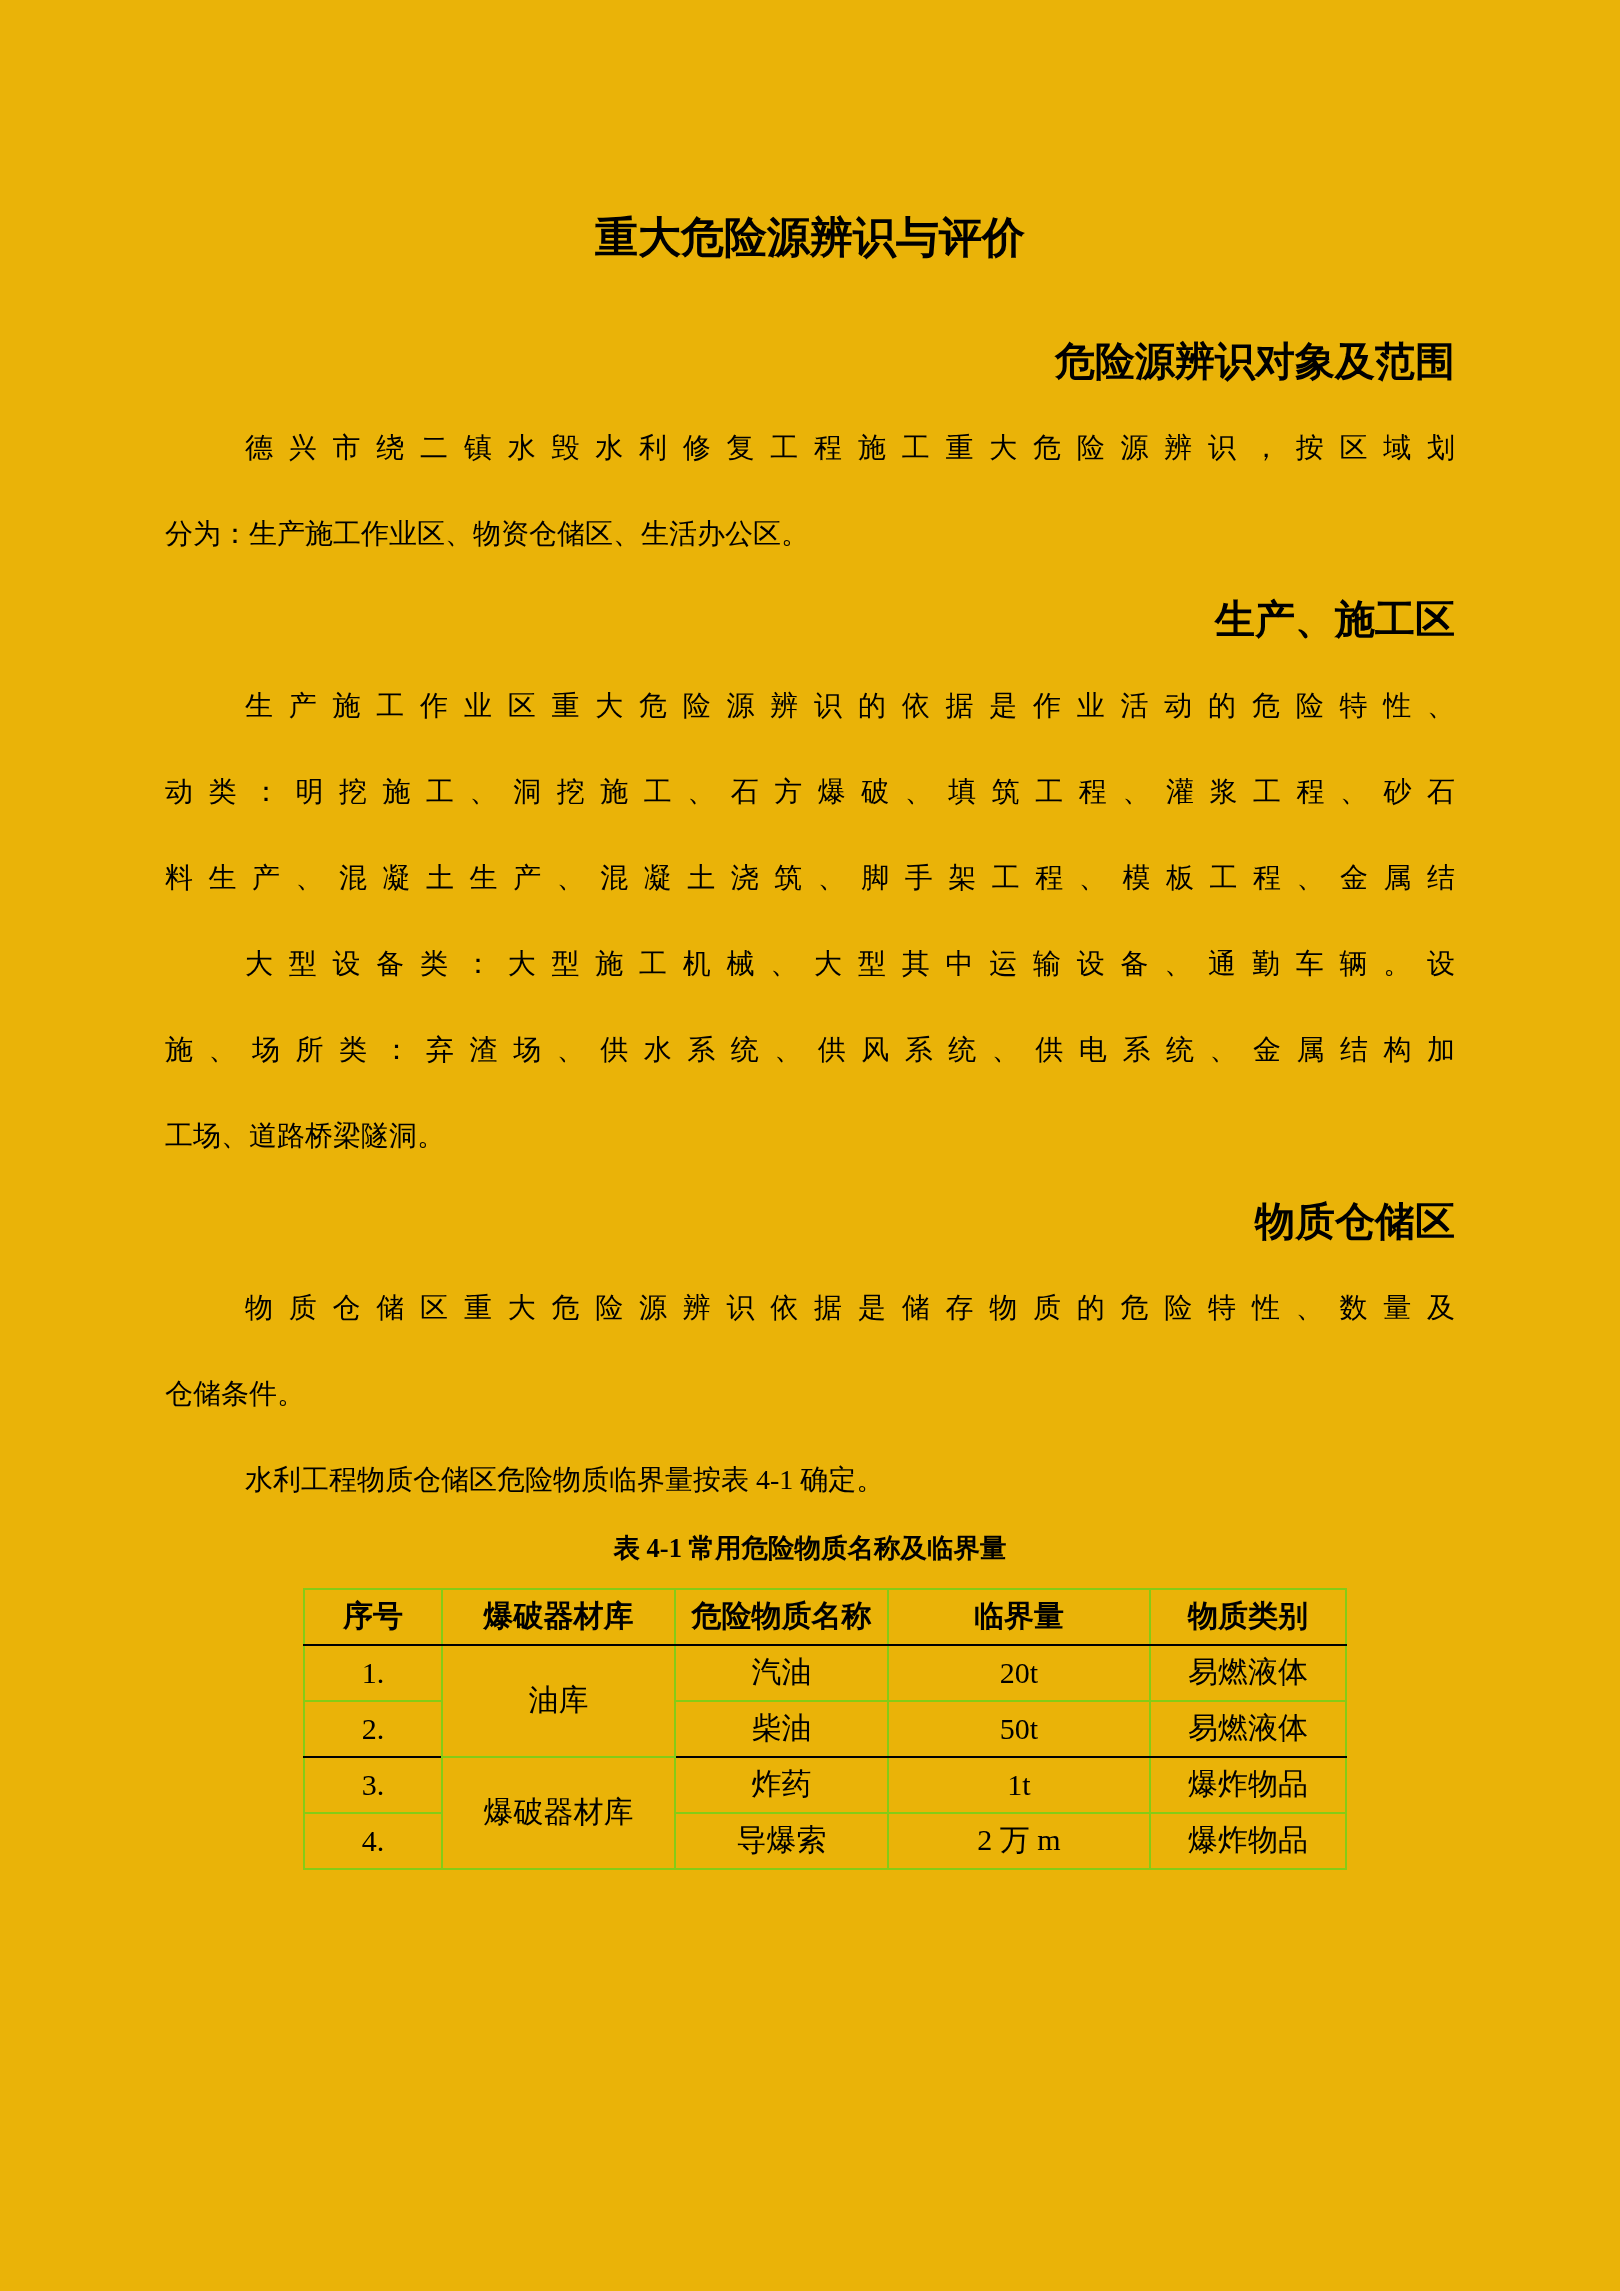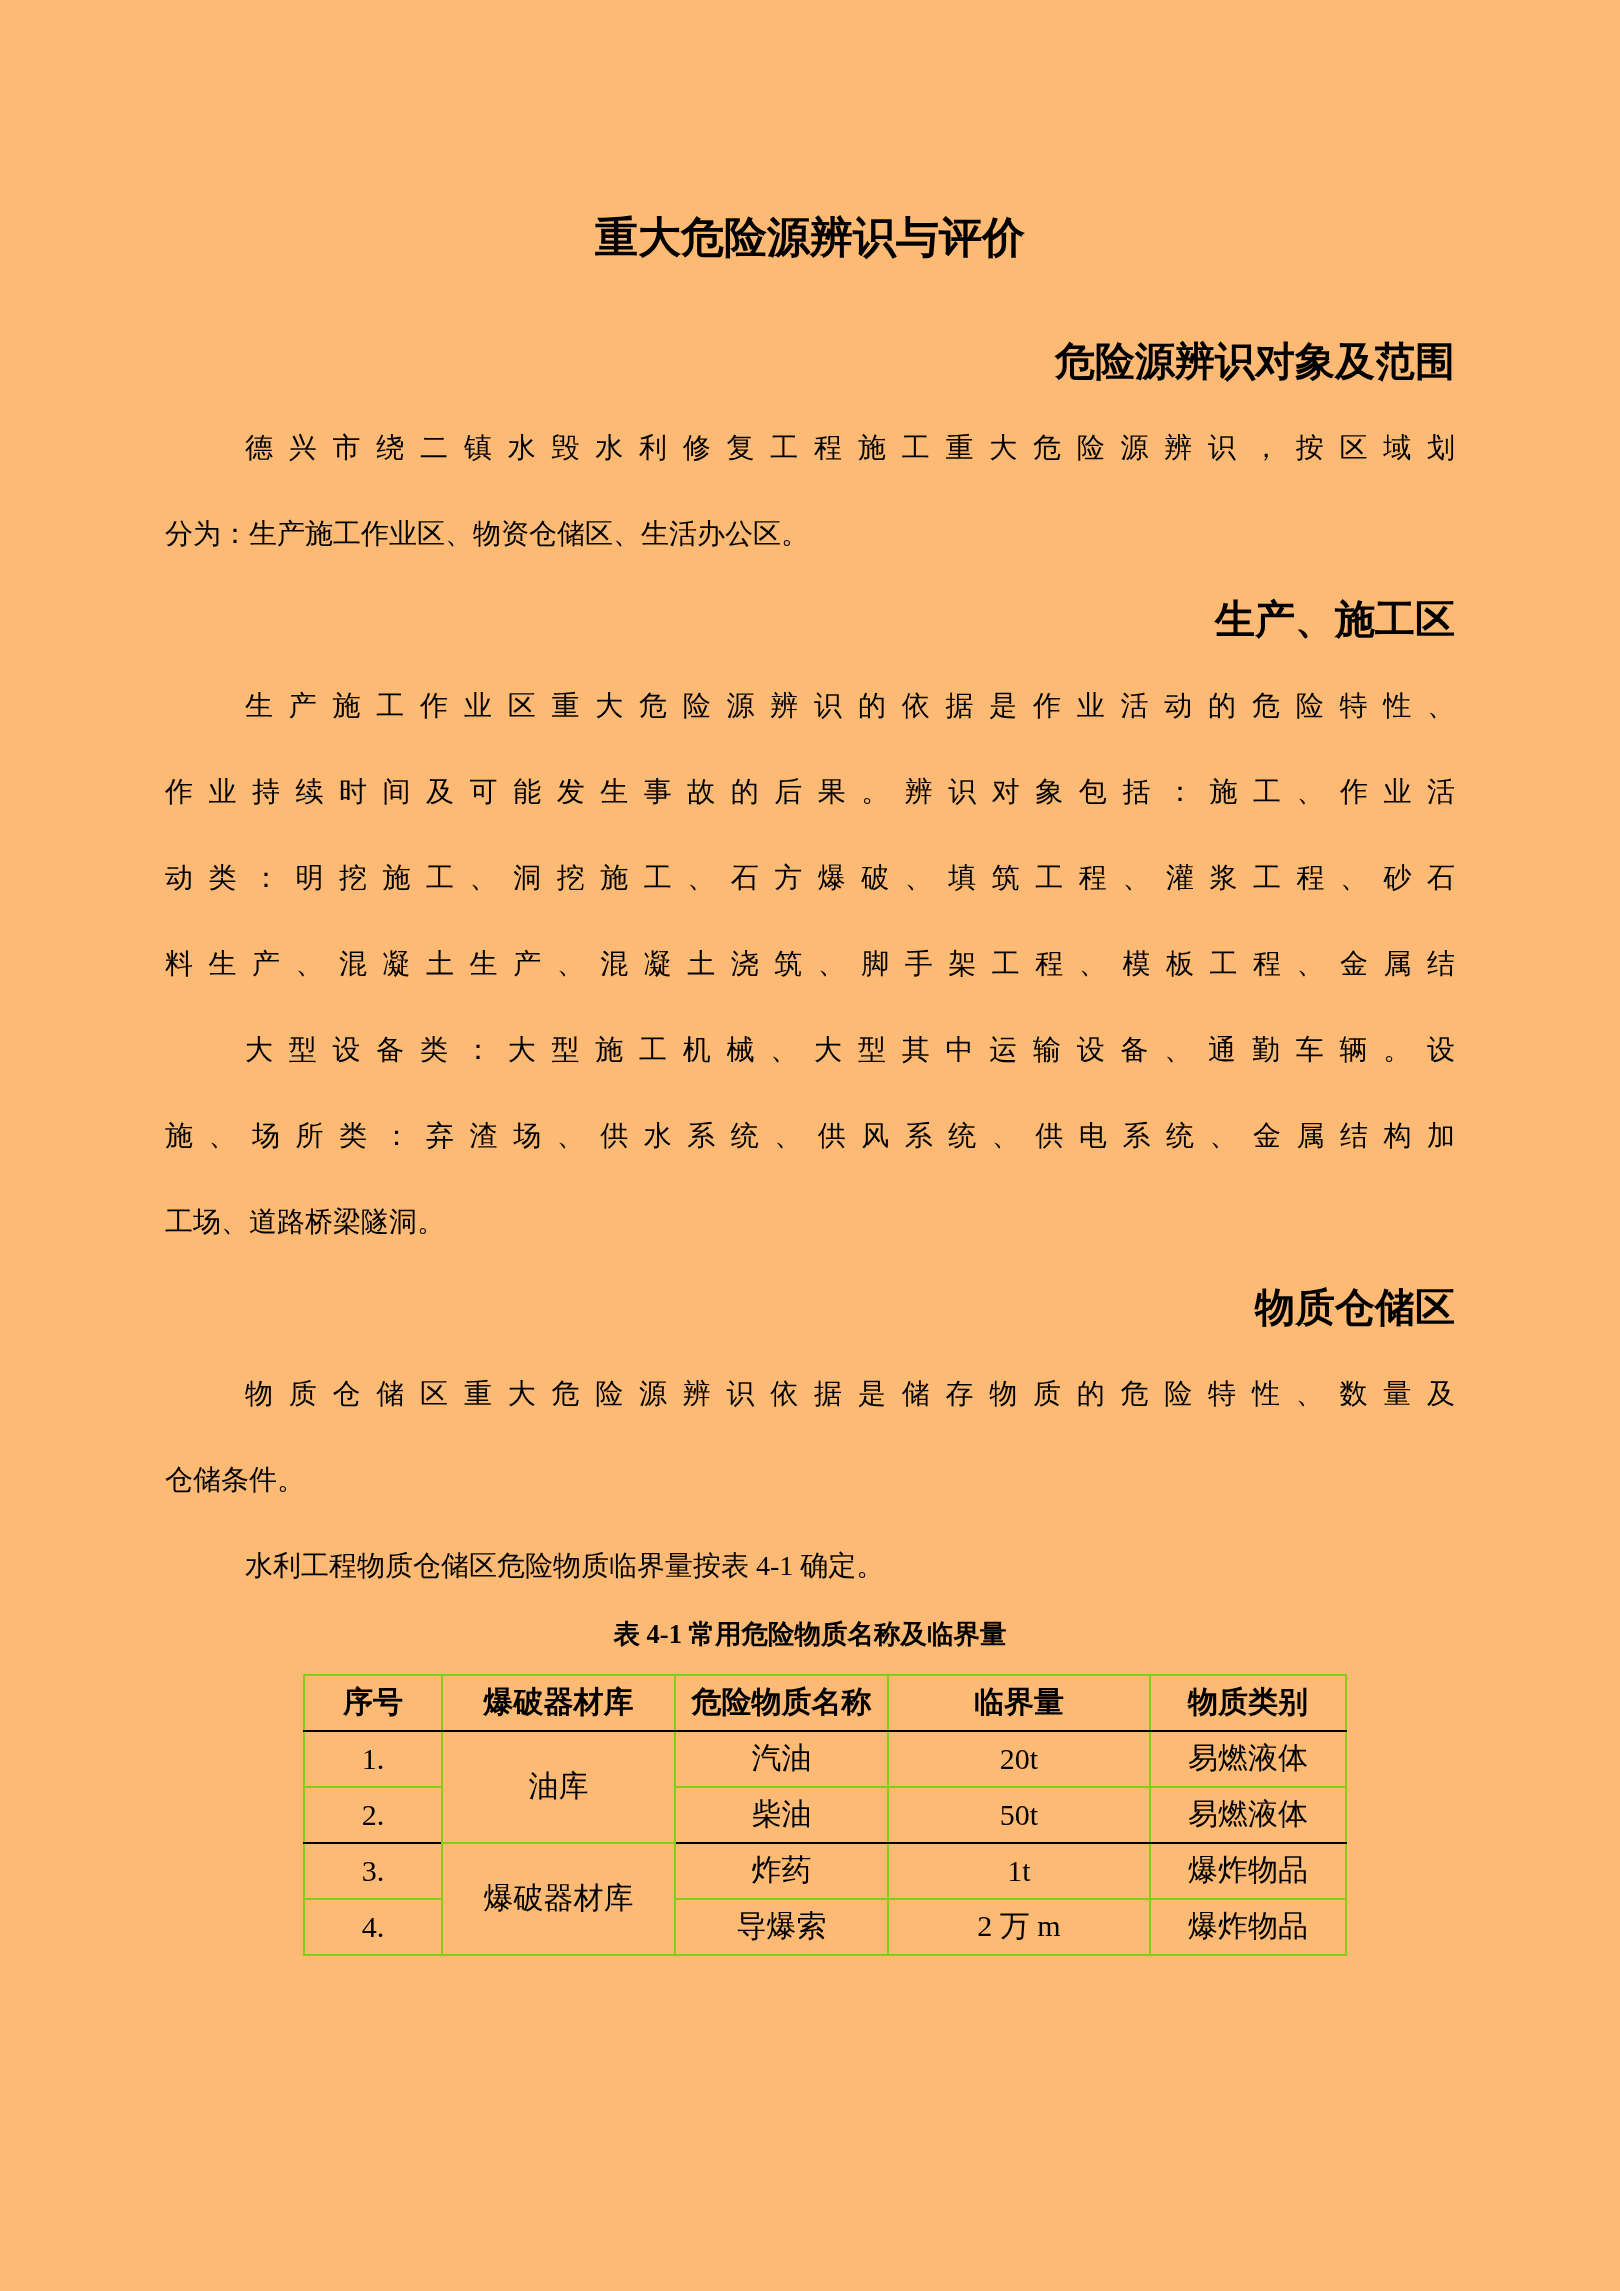--- a/index.html
+++ b/index.html
@@ -4,21 +4,21 @@
 <style>
   html, body {
     margin: 0;
     padding: 0;
     background: #ffffff;
   }
   .page {
     position: relative;
     width: 1620px;
     height: 2292px;
-    background: #fdba74;
+    background: #eab308;
     color: #000000;
     font-family: "Liberation Serif", "DejaVu Serif", serif;
     overflow: hidden;
   }
   .content {
     margin: 0 165px;
   }
   .doc-title {
     margin: 195px 0 38px 0;
     height: 86px;
@@ -104,21 +104,20 @@
 
     <div class="para">
       <div class="line full indent">德兴市绕二镇水毁水利修复工程施工重大危险源辨识，按区域划</div>
       <div class="line last">分为：生产施工作业区、物资仓储区、生活办公区。</div>
     </div>
 
     <div class="heading">生产、施工区</div>
 
     <div class="para">
       <div class="line full indent">生产施工作业区重大危险源辨识的依据是作业活动的危险特性、</div>
-      <div class="line full">作业持续时间及可能发生事故的后果。辨识对象包括：施工、作业活</div>
       <div class="line full">动类：明挖施工、洞挖施工、石方爆破、填筑工程、灌浆工程、砂石</div>
       <div class="line full">料生产、混凝土生产、混凝土浇筑、脚手架工程、模板工程、金属结</div>
     </div>
 
     <div class="para">
       <div class="line full indent">大型设备类：大型施工机械、大型其中运输设备、通勤车辆。设</div>
       <div class="line full">施、场所类：弃渣场、供水系统、供风系统、供电系统、金属结构加</div>
       <div class="line last">工场、道路桥梁隧洞。</div>
     </div>
 

